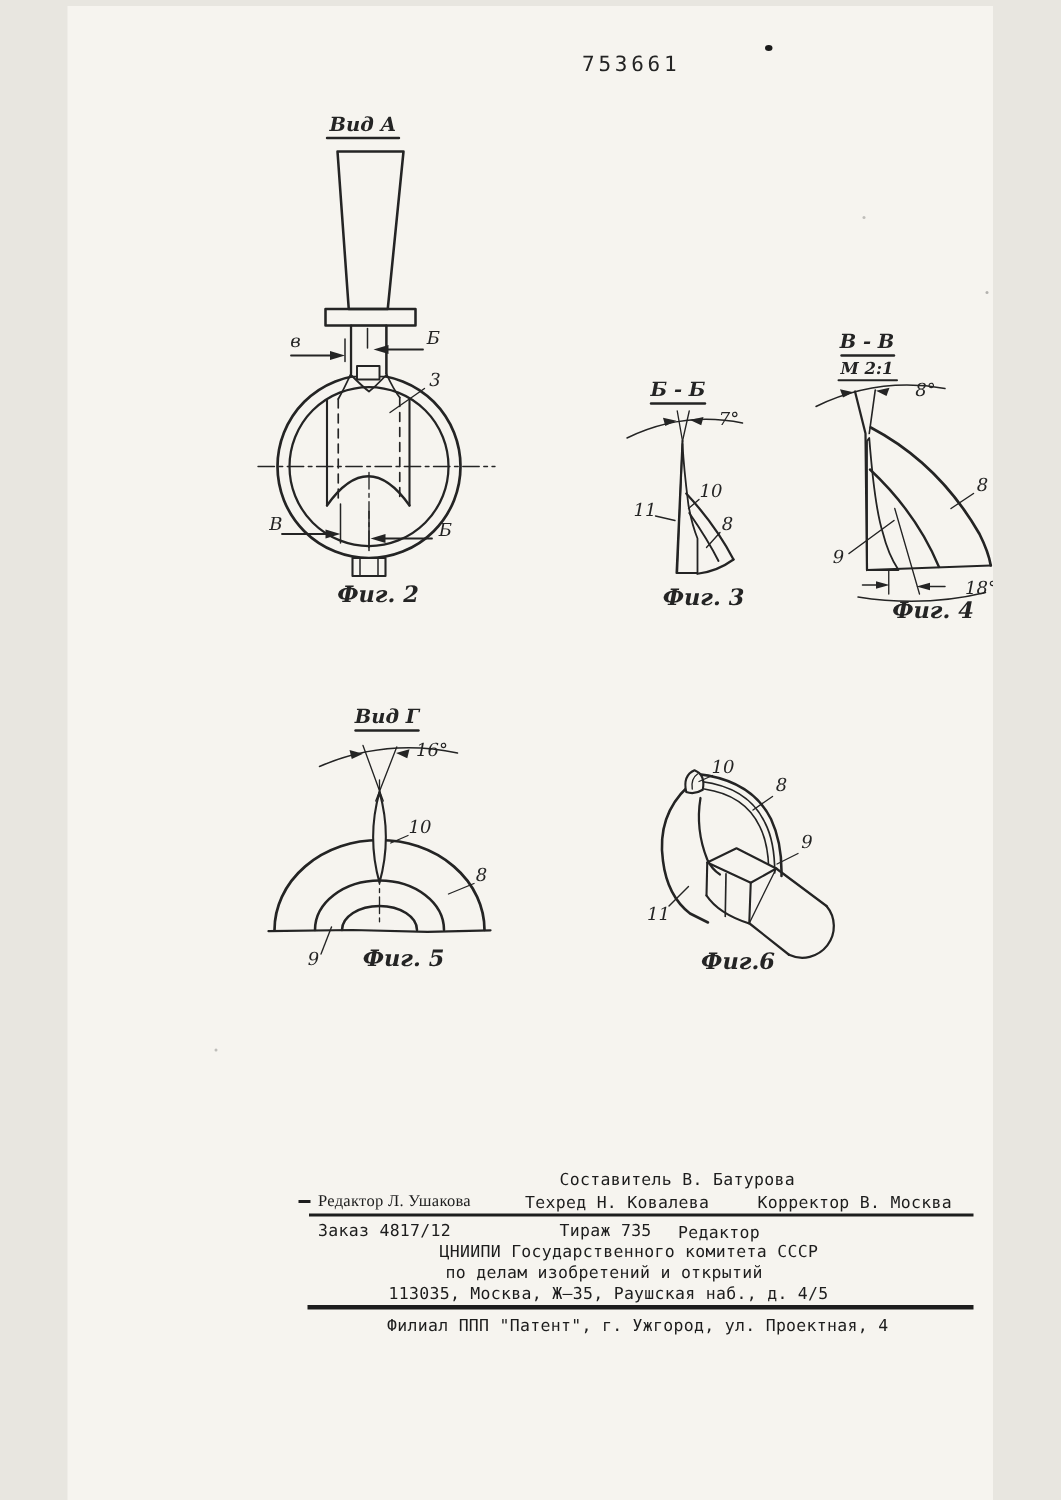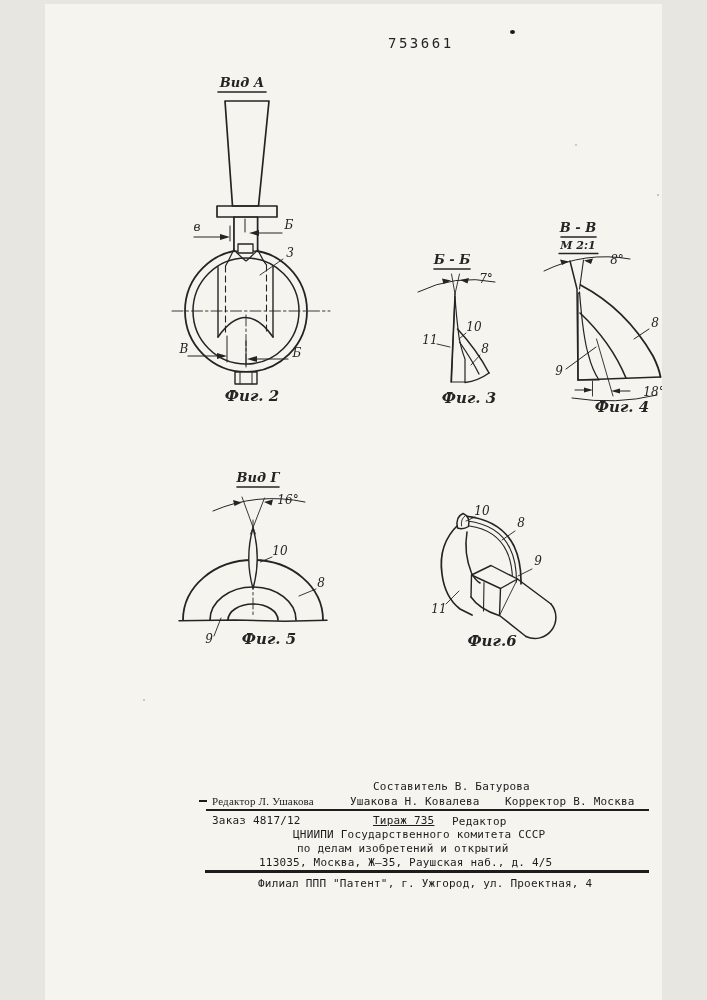--- a/index.html
+++ b/index.html
@@ -235,25 +235,25 @@
       <text class="ft" text-anchor="middle" x="24" y="124">11</text>
       <line class="s09" x1="31" y1="115" x2="44" y2="102"></line>
     </g>
     <text class="ft-cap" text-anchor="middle" x="77" y="157">Фиг.6</text>
   </svg>
 
   <div>
     <span class="imp" style="left:328px;top:776px;">Составитель В. Батурова</span>
     <div class="rule" style="left:154px;top:796px;width:8px;height:2px;"></div>
     <span class="imp" style="left:167px;top:791px;font-family:Liberation Serif, serif;">Редактор Л. Ушакова</span>
-    <span class="imp" style="left:305px;top:791px;">Ушакова Н. Ковалева</span>
+    <span class="imp" style="left:305px;top:791px;">Техред Н. Ковалева</span>
     <span class="imp" style="left:460px;top:791px;">Корректор В. Москва</span>
     <div class="rule" style="left:161px;top:805px;width:443px;height:2px;"></div>
     <span class="imp" style="left:167px;top:810px;">Заказ 4817/12</span>
-    <span class="imp" style="left:328px;top:810px;text-decoration:underline;">Тираж 735</span>
+    <span class="imp" style="left:328px;top:810px;">Тираж 735</span>
     <span class="imp" style="left:407px;top:811px;">Редактор</span>
     <span class="imp" style="left:248px;top:824px;">ЦНИИПИ Государственного комитета СССР</span>
     <span class="imp" style="left:252px;top:838px;">по делам изобретений и открытий</span>
     <span class="imp" style="left:214px;top:852px;">113035, Москва, Ж—35, Раушская наб., д. 4/5</span>
     <div class="rule" style="left:160px;top:866px;width:444px;height:2.5px;"></div>
     <span class="imp" style="left:213px;top:873px;">Филиал ППП "Патент", г. Ужгород, ул. Проектная, 4</span>
   </div>
 
 </div>
 

